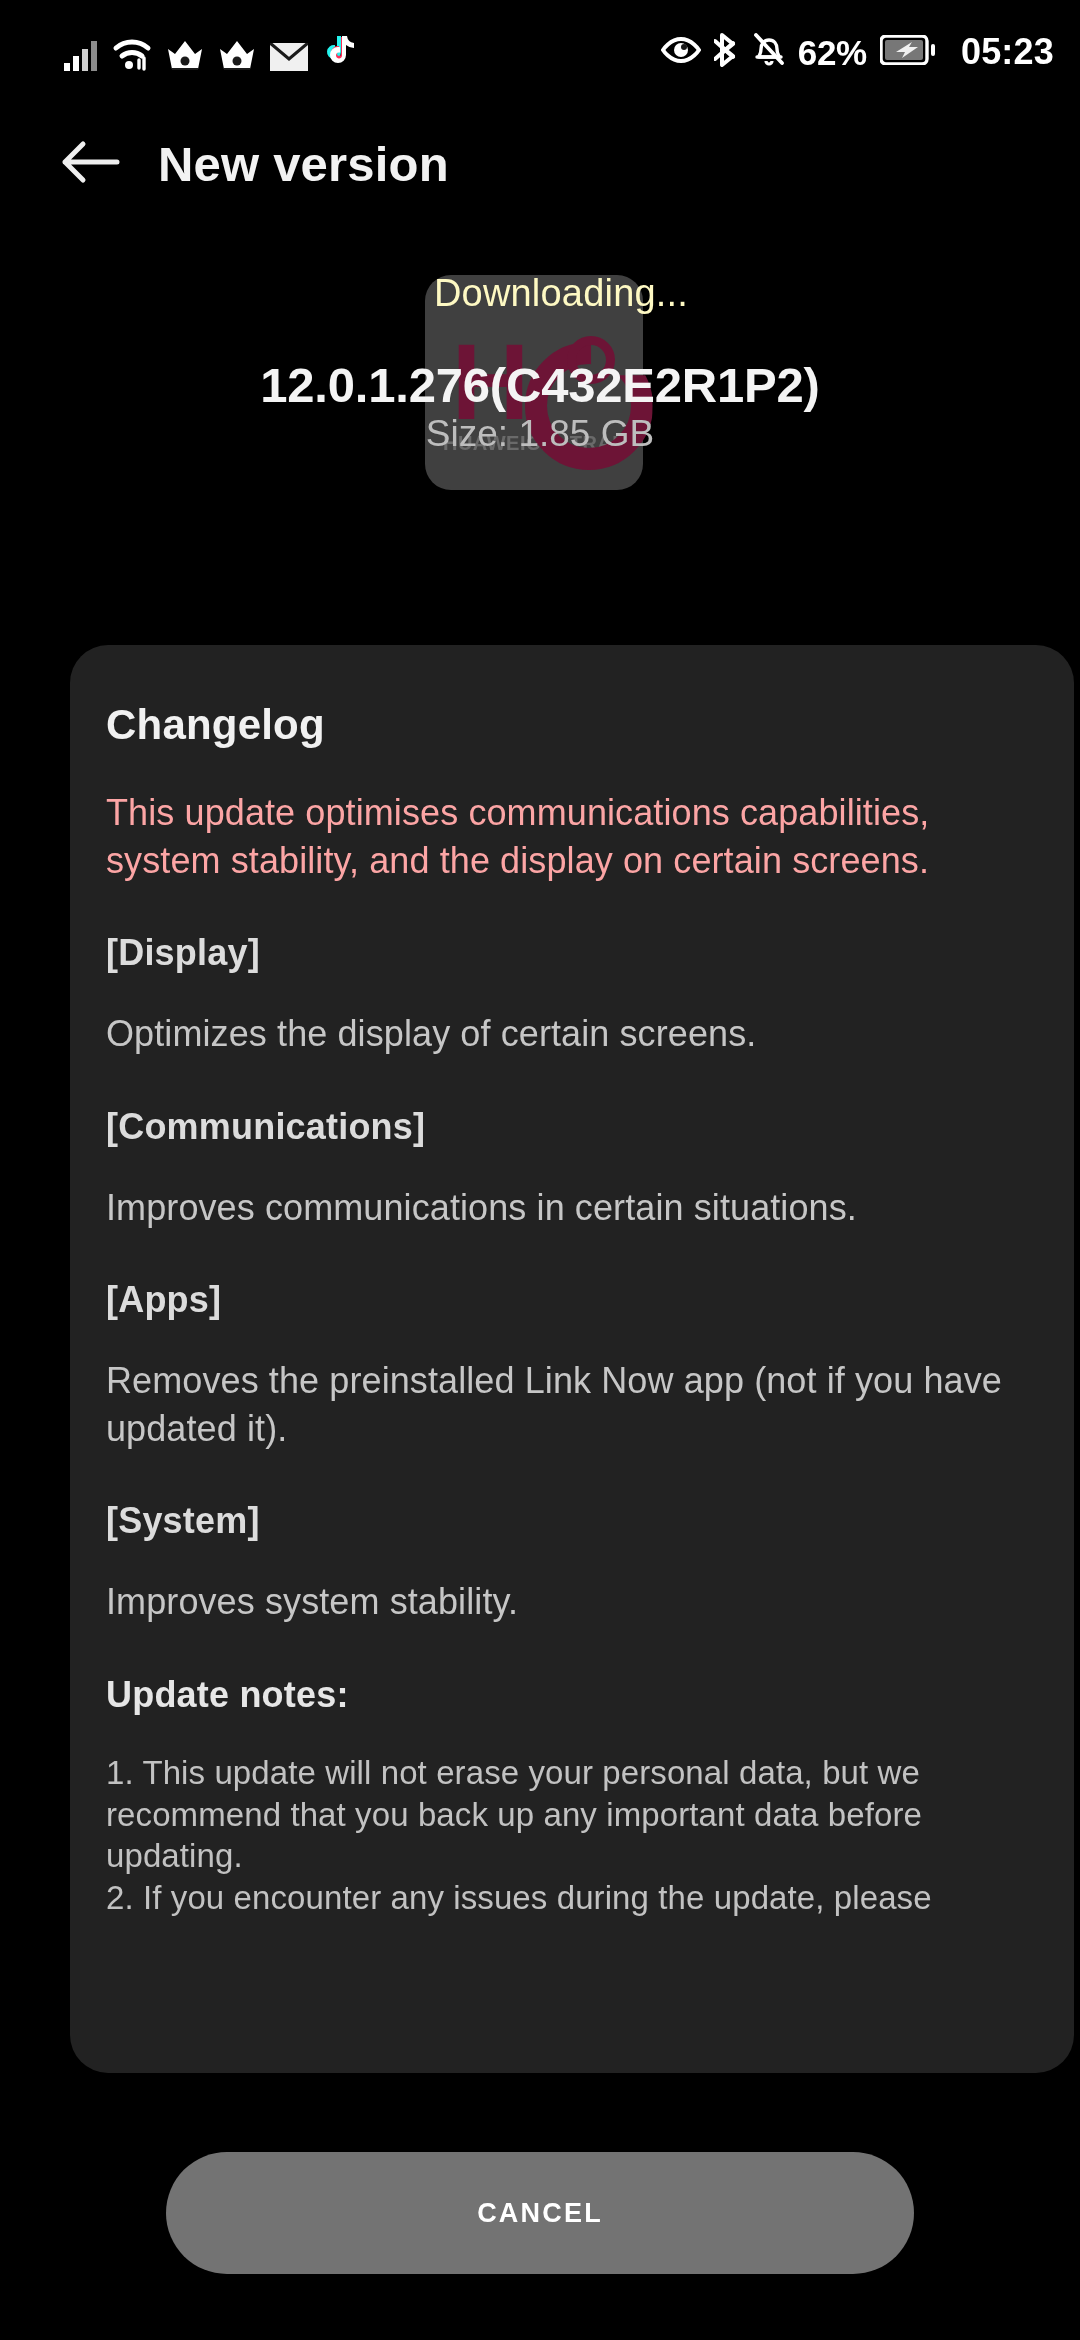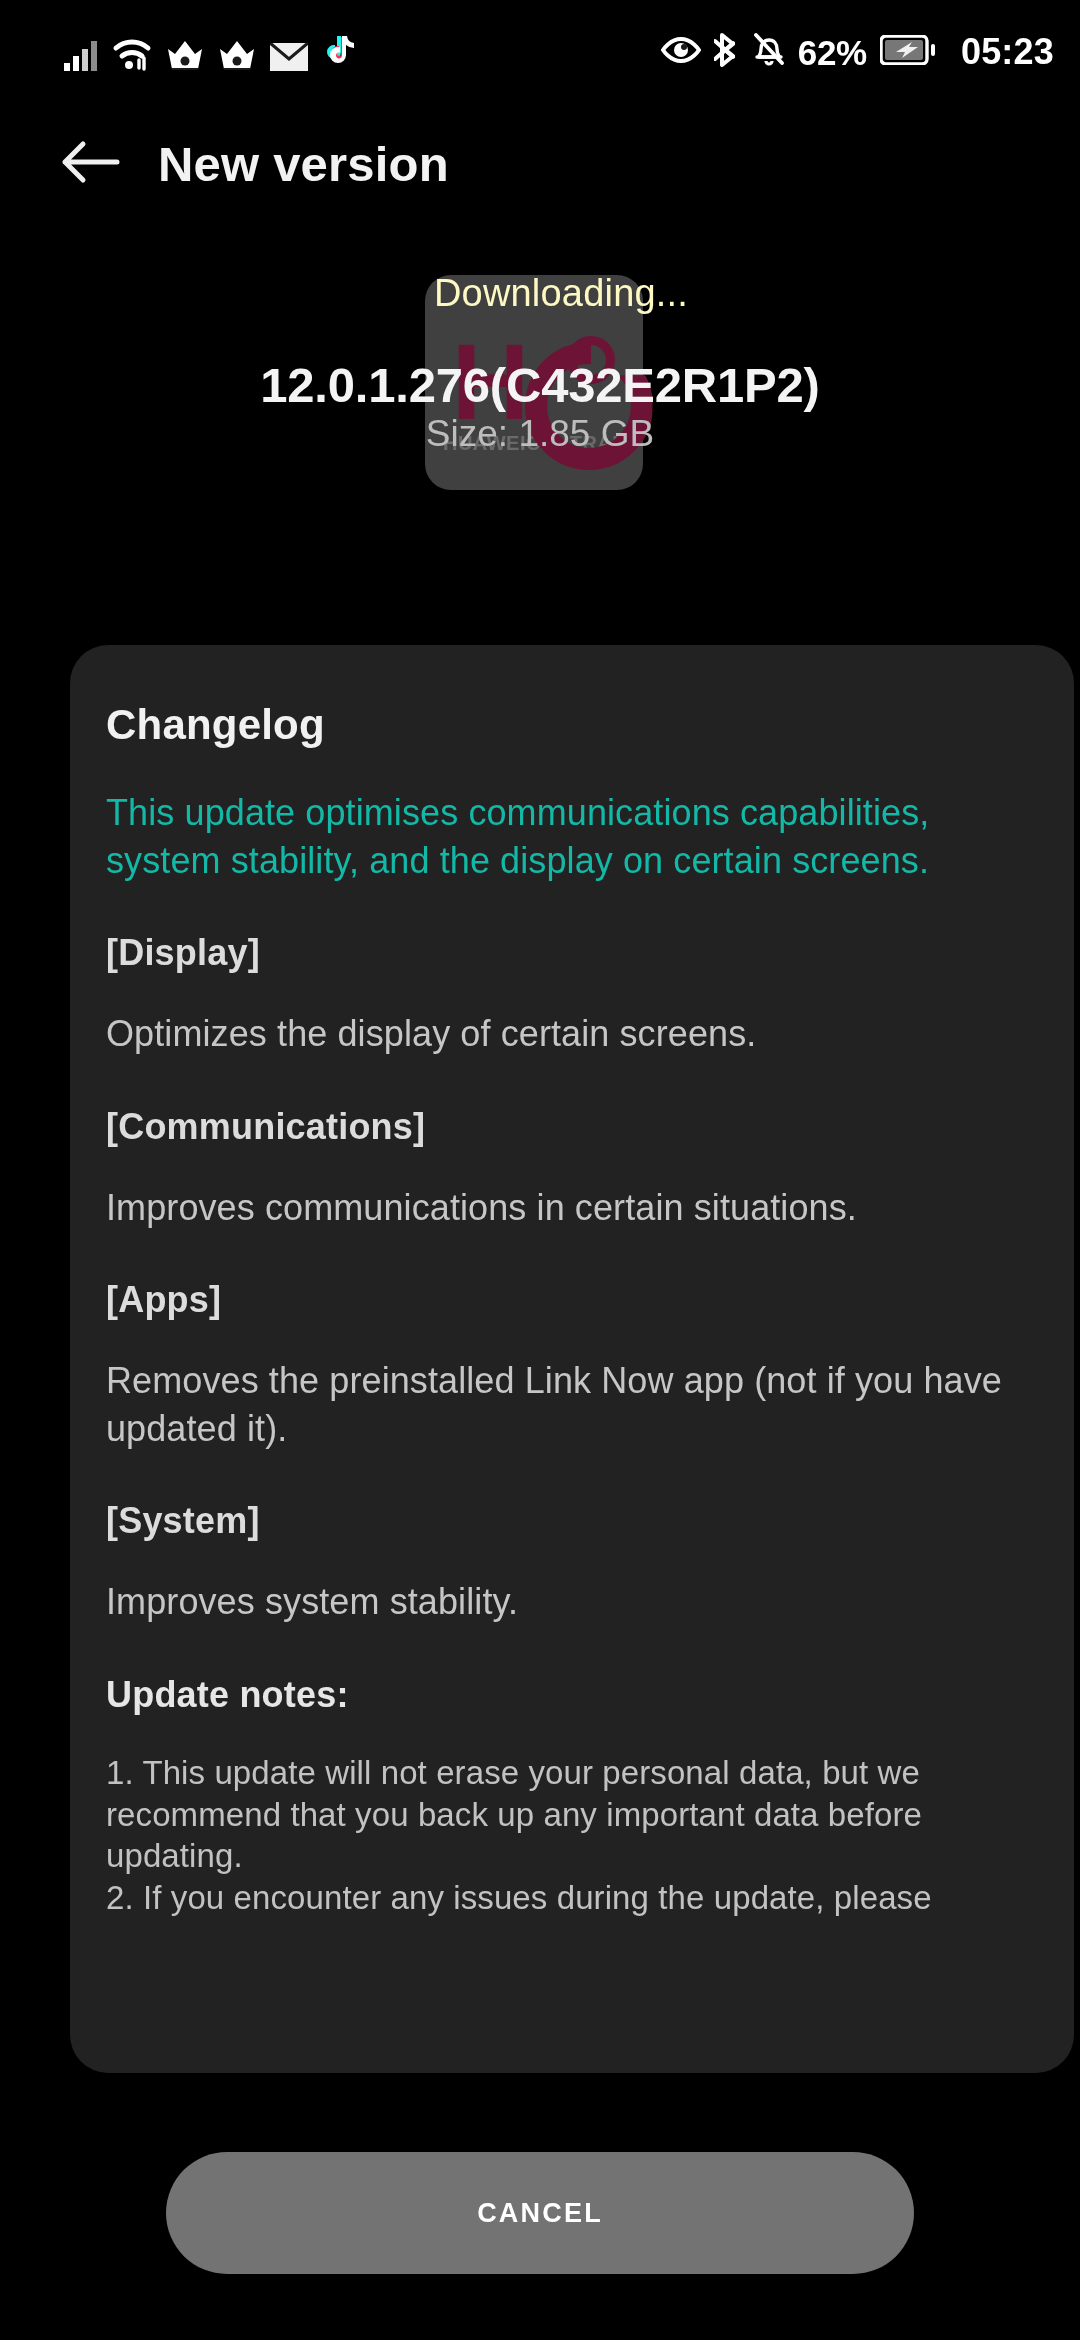--- a/index.html
+++ b/index.html
@@ -115,21 +115,21 @@
   .sec{ padding:0 36px; }
   .sec-head{
     font-size:36px; color:#dcdcdc; font-weight:700;
     letter-spacing:.2px;
   }
   .sec-body{
     font-size:36px; color:#c6c6c6; font-weight:400;
     line-height:1.32; letter-spacing:.1px;
   }
   .intro{
-    font-size:36px; color:#14b8a6; font-weight:400;
+    font-size:36px; color:#fca5a5; font-weight:400;
     line-height:1.32; letter-spacing:.1px;
     padding:0 36px; margin-top:40px;
   }
   .gap-lg{ height:48px; }
   .gap-md{ height:36px; }
   .notes-head{
     font-size:36px; color:#e6e6e6; font-weight:700; letter-spacing:.2px;
   }
   .notes-body{
     font-size:33px; color:#c2c2c2; font-weight:400;

